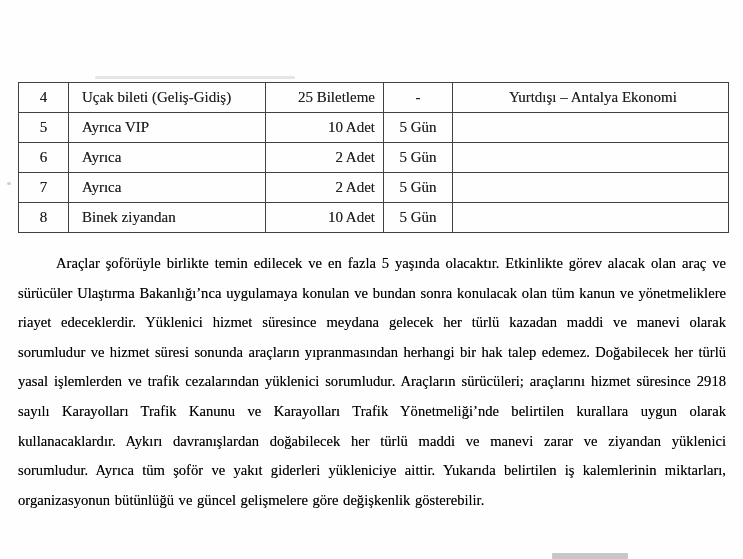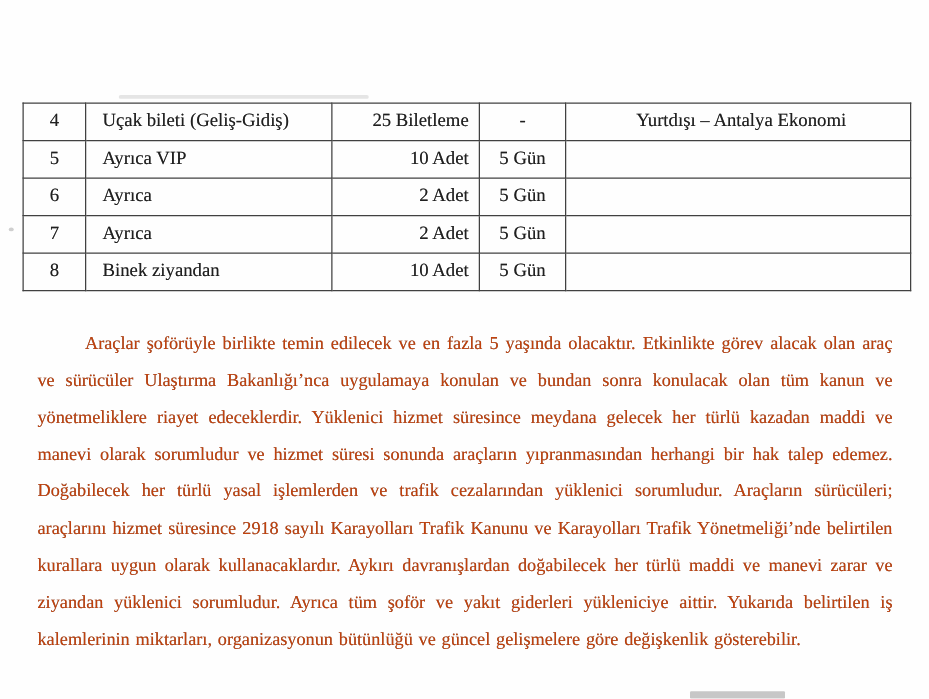--- a/index.html
+++ b/index.html
@@ -56,26 +56,26 @@
   .c-qty  { text-align: right; margin-top: 36px; }
   .c-dur  { text-align: center; }
   .c-note { text-align: center; padding-left: 13px !important; }
 
   
   .body-paragraph {
     position: absolute;
     left: 18px;
     right: 17px;
     top: 249px;
-    margin: 12px;
+    margin: 0;
     font-size: 14.6px;
     line-height: 29.6px;
     text-align: justify;
     text-indent: 38px;
-    color: #c2410c;
+    color: #000000;
     word-spacing: 1px;
   }
 
   
   .scan-smudge-top {
     position: absolute;
     left: 95px;
     top: 76px;
     width: 200px;
     height: 3px;

